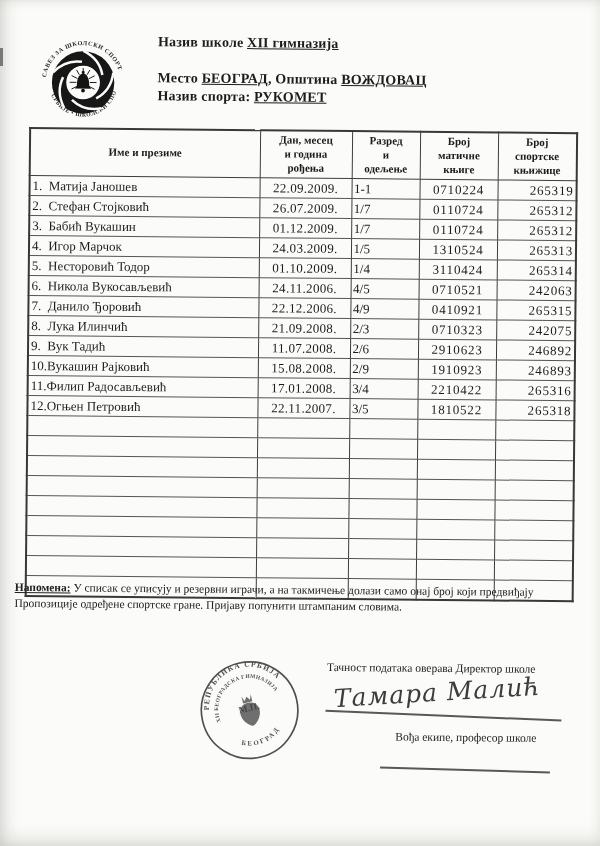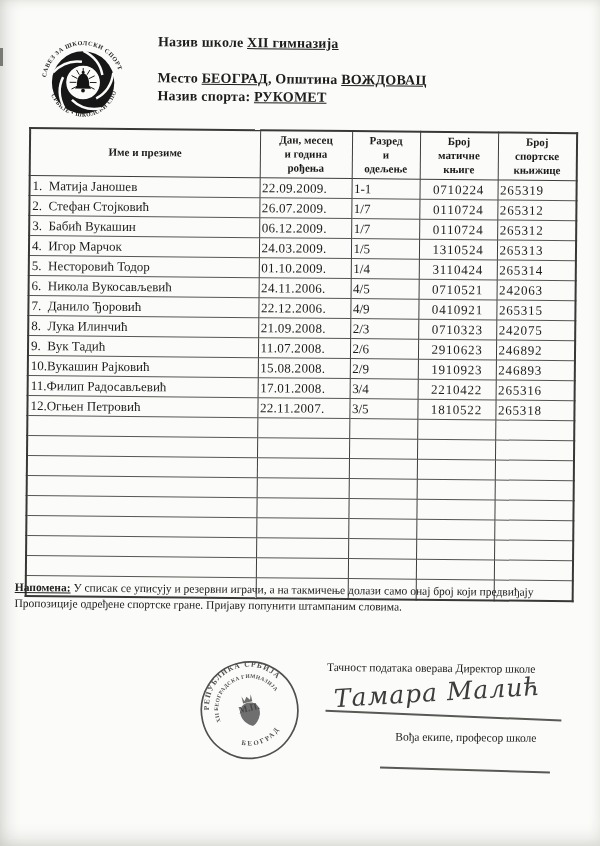--- a/index.html
+++ b/index.html
@@ -34,24 +34,24 @@
     border:1px solid #3d3d3d;
     font-size:11px;font-weight:bold;text-align:center;vertical-align:middle;
     line-height:1.25;white-space:pre-line;padding:1px 0;height:44px;
   }
   table.roster td{
     border:1px solid #555551;
     border-left:1px solid #3d3d3d;border-right:1px solid #3d3d3d;
     height:19px;padding:0 2px;font-size:13px;overflow:hidden;
   }
   td.c-entry{text-align:left;padding-left:5px;white-space:pre;font-size:13.5px;}
-  td.c-dob{letter-spacing:0.3px;margin-top:36px;}
+  td.c-dob{text-align:center;letter-spacing:0.3px;margin-top:36px;}
   td.c-grade{text-align:left;}
   td.c-registry{text-align:center;letter-spacing:0.8px;border-radius:6px;}
-  td.c-booklet{text-align:left;letter-spacing:0.8px;}
+  td.c-booklet{text-align:right;letter-spacing:0.8px;}
   
   .note{
     position:absolute;left:20px;top:579px;width:568px;
     font-size:11.5px;line-height:1.4;margin:0;color:#222;
   }
   .note .note-label{font-weight:bold;text-decoration:underline;margin-top:20px;}
   
   .certify{position:absolute;left:333px;top:658px;font-size:11.5px;margin:0;color:#222;white-space:nowrap;}
   .signature{
     position:absolute;left:340px;top:674px;
@@ -167,21 +167,21 @@
           </tr>
           <tr>
             <td class="c-entry">2.  Стефан Стојковић</td>
             <td class="c-dob">26.07.2009.</td>
             <td class="c-grade">1/7</td>
             <td class="c-registry">0110724</td>
             <td class="c-booklet">265312</td>
           </tr>
           <tr>
             <td class="c-entry">3.  Бабић Вукашин</td>
-            <td class="c-dob">06.12.2009.</td>
+            <td class="c-dob">01.12.2009.</td>
             <td class="c-grade">1/7</td>
             <td class="c-registry">0110724</td>
             <td class="c-booklet">265312</td>
           </tr>
           <tr>
             <td class="c-entry">4.  Игор Марчок</td>
             <td class="c-dob">24.03.2009.</td>
             <td class="c-grade">1/5</td>
             <td class="c-registry">1310524</td>
             <td class="c-booklet">265313</td>

